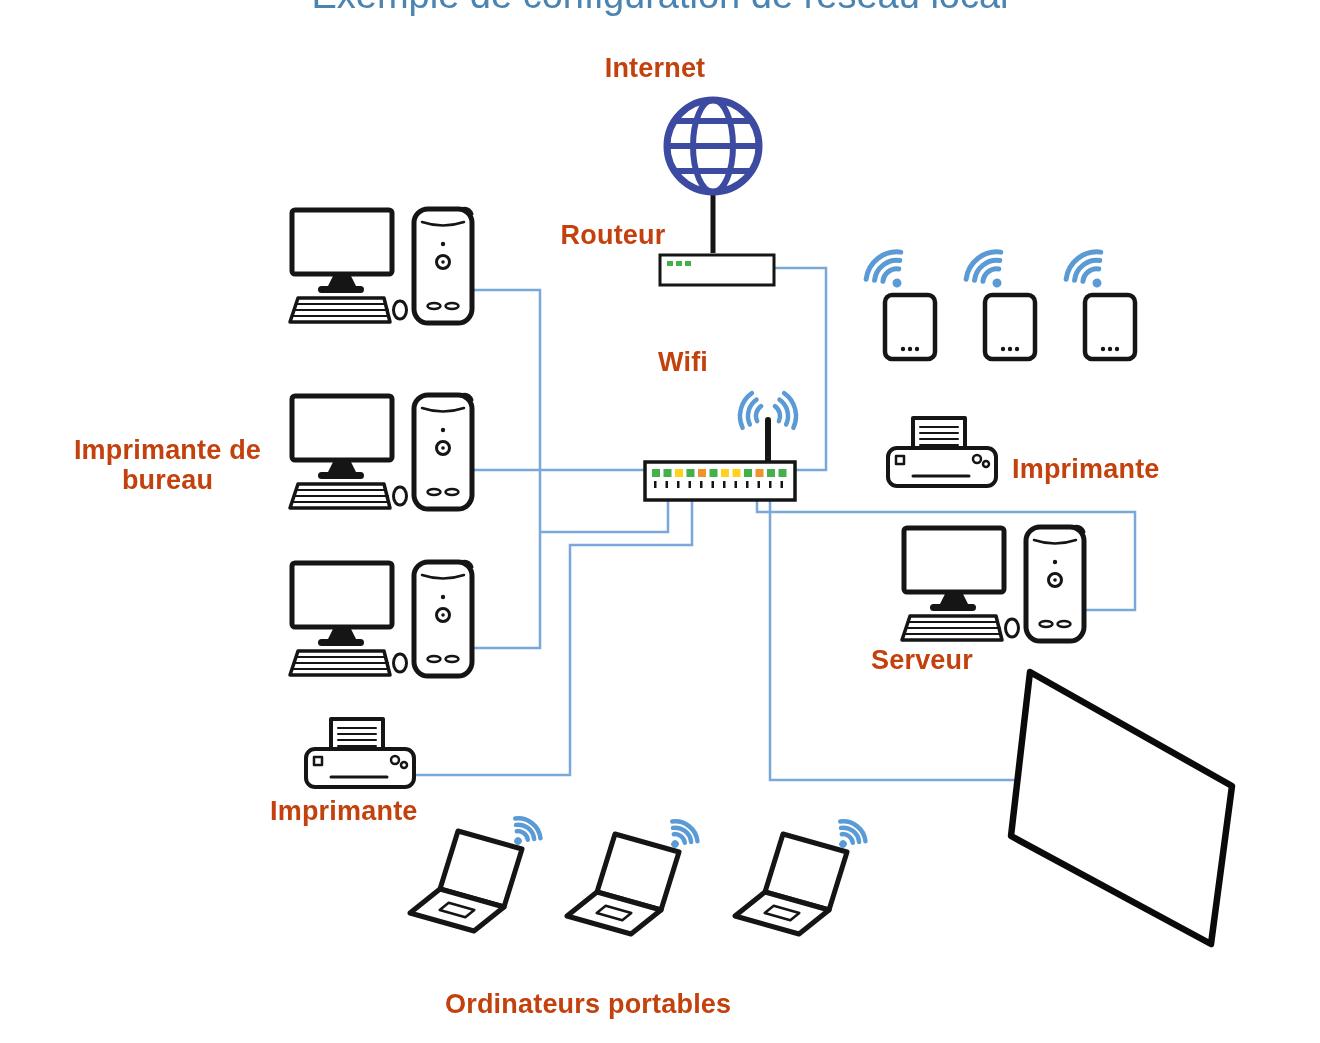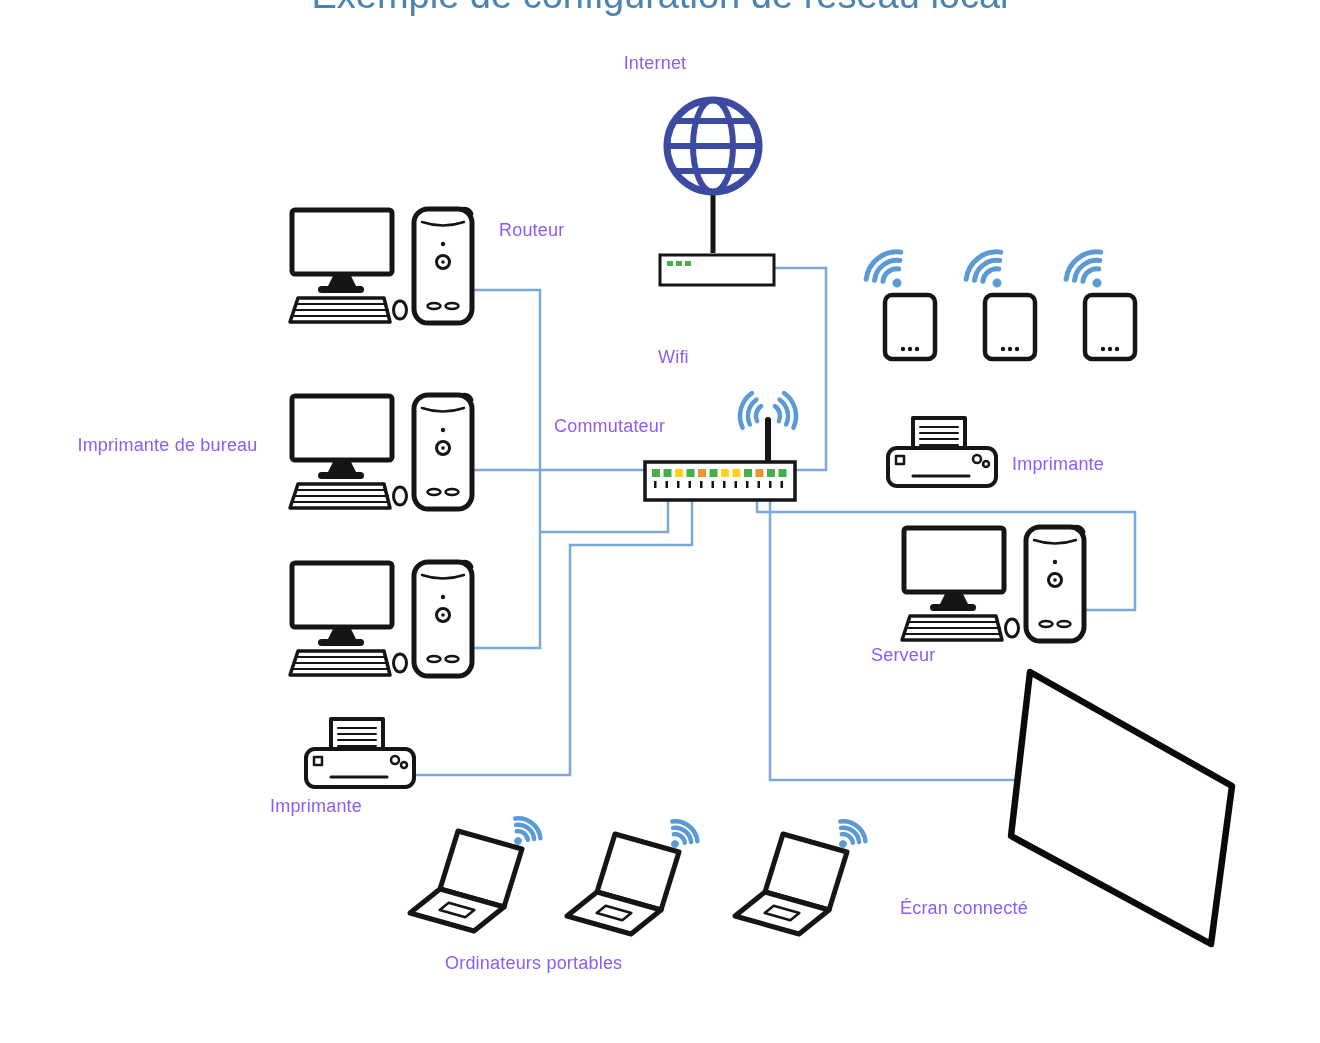--- a/index.html
+++ b/index.html
@@ -1,19 +1,19 @@
 <!DOCTYPE html>
 <html><head>
 <meta charset="utf-8">
 <style>
   html,body{margin:0;padding:0;background:#fff;}
   #canvas{position:relative;width:1320px;height:1043px;background:#fff;overflow:hidden;
           font-family:"Liberation Sans",sans-serif;color:#1c1c1c;}
   .abs{position:absolute;}
-  .lbl{position:absolute;font-size:18px;line-height:1.1;letter-spacing:.2px;color:#8b5cf6;}
+  .lbl{position:absolute;font-size:27px;line-height:1.1;letter-spacing:.2px;color:#c2410c;font-weight:bold;}
   #title{position:absolute;left:0;right:0;top:-26px;text-align:center;
          font-size:38px;color:#4a84b3;font-weight:400;}
   svg{overflow:visible;}
 </style>
 </head>
 <body>
 
 <div id="canvas">
 
   <svg width="0" height="0" style="position:absolute">
@@ -185,23 +185,21 @@
     </svg>
   <svg class="abs" style="left:725px;top:818px" width="150" height="125">
       <use href="#sym-laptop"></use>
     </svg>
 
   <svg class="abs" style="left:1000px;top:665px" width="245" height="290">
     <polygon points="30,7 232,121 211,279 11,171" fill="#fff" stroke="#0a0a0a" stroke-width="6.5" stroke-linejoin="round"></polygon>
   </svg>
 
   <div class="lbl" style="left:555px;top:54px;width:200px;text-align:center">Internet</div>
-  <div class="lbl" style="left:499px;top:221px;width:200px;text-align:left">Routeur</div>
+  <div class="lbl" style="left:513px;top:221px;width:200px;text-align:center">Routeur</div>
   <div class="lbl" style="left:658px;top:348px;width:80px">Wifi</div>
-  <div class="lbl" style="left:554px;top:417px;width:220px">Commutateur</div>
   <div class="lbl" style="left:70px;top:436px;width:195px;text-align:center">Imprimante de bureau</div>
   <div class="lbl" style="left:1012px;top:455px;width:190px">Imprimante</div>
   <div class="lbl" style="left:871px;top:646px;width:180px">Serveur</div>
   <div class="lbl" style="left:270px;top:797px;width:190px">Imprimante</div>
-  <div class="lbl" style="left:445px;top:954px;width:340px">Ordinateurs portables</div>
-  <div class="lbl" style="left:900px;top:899px;width:250px">Écran connecté</div>
+  <div class="lbl" style="left:445px;top:990px;width:340px">Ordinateurs portables</div>
 
 </div>
 
 </body></html>

